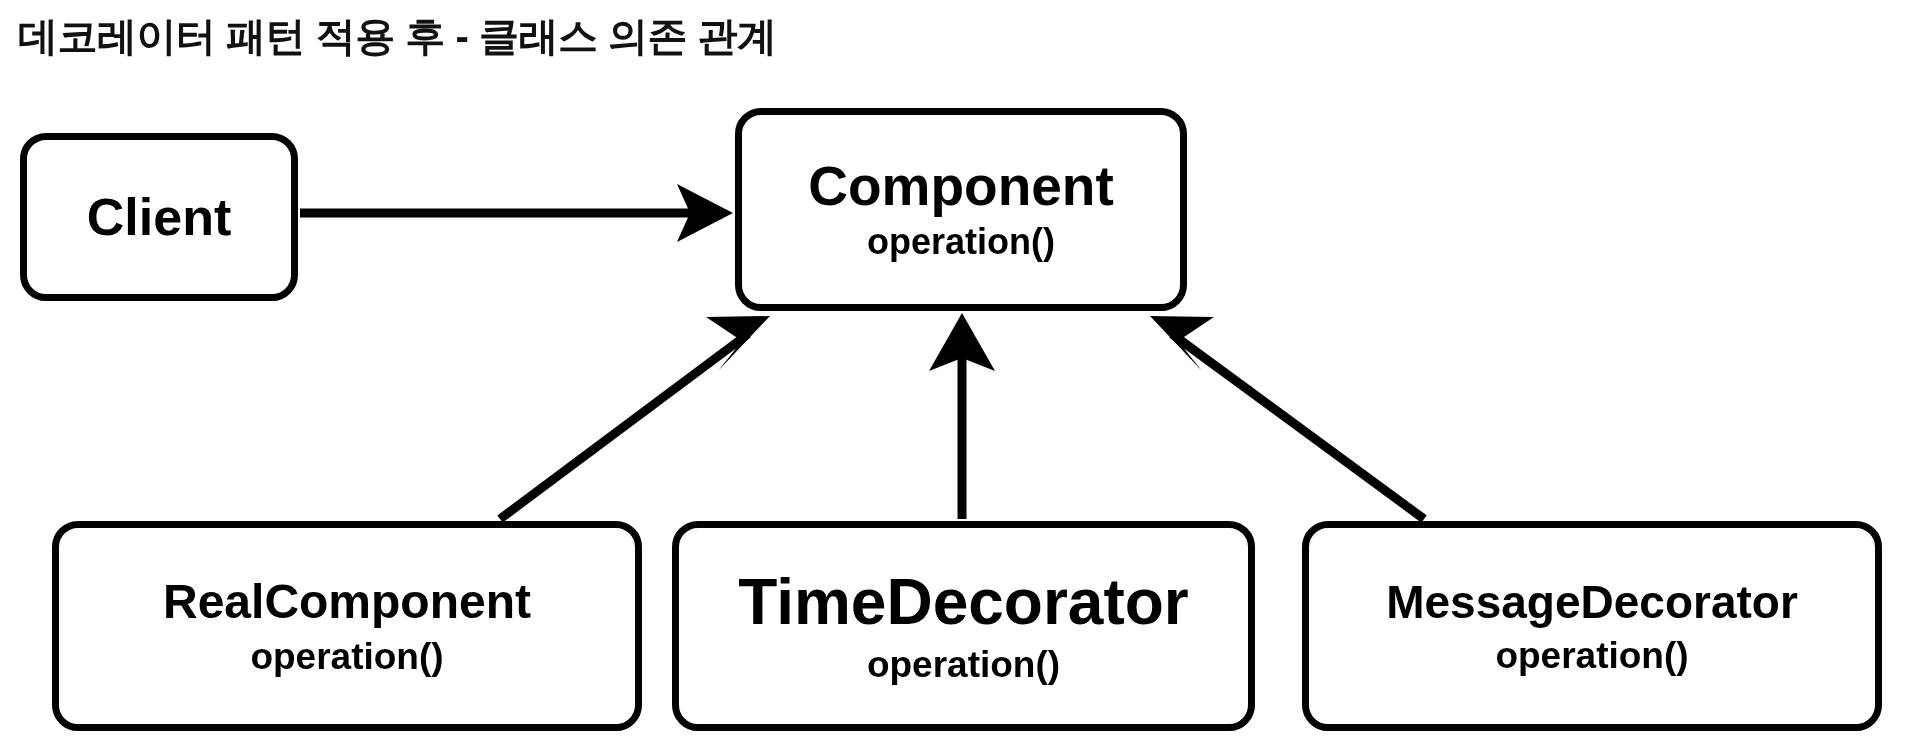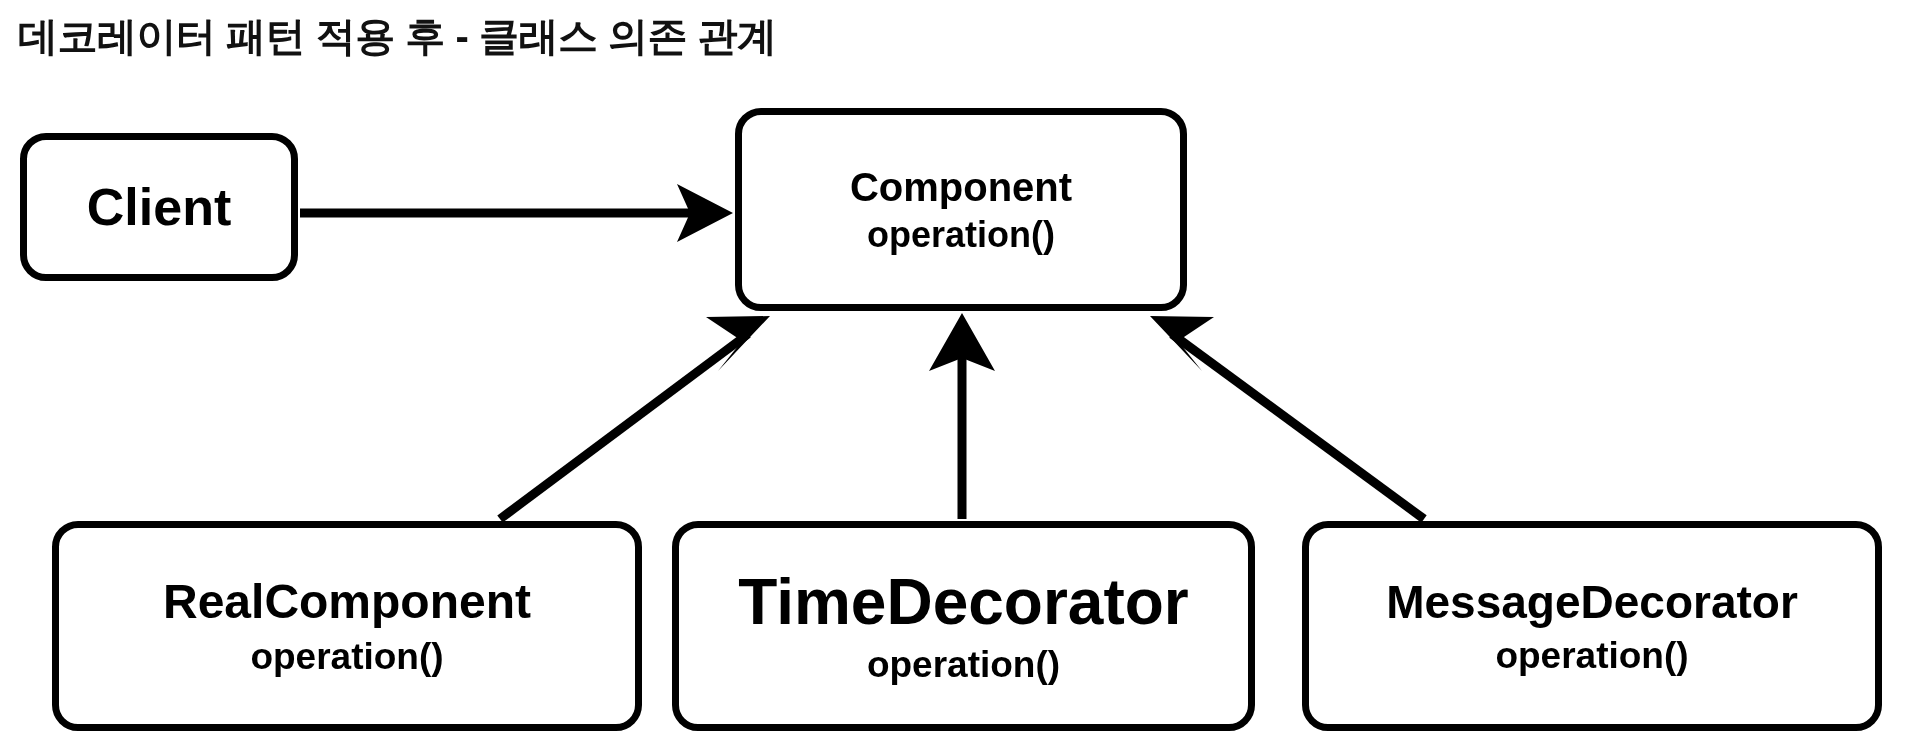--- a/index.html
+++ b/index.html
@@ -53,27 +53,27 @@
   .node-op {
     font-weight: 700;
     line-height: 1.0;
     text-align: center;
     white-space: nowrap;
     color: #000000;
     margin-top: 14px;
   }
   
   #node-client {
-    left: 20px; top: 133px; width: 278px; height: 148px;
+    left: 20px; top: 133px; width: 278px; height: 168px;
   }
   #node-client .node-title { font-size: 52px; }
   #node-component {
     left: 735px; top: 108px; width: 452px; height: 203px;
   }
-  #node-component .node-title { font-size: 40px; }
+  #node-component .node-title { font-size: 55px; }
   #node-component .node-op { font-size: 36px; margin-top: 10px; }
   #node-realcomponent {
     left: 52px; top: 521px; width: 590px; height: 210px;
   }
   #node-realcomponent .node-title { font-size: 48px; }
   #node-realcomponent .node-op { font-size: 37px; margin-top: 12px; }
   #node-timedecorator {
     left: 672px; top: 521px; width: 583px; height: 210px;
   }
   #node-timedecorator .node-title { font-size: 64px; }

